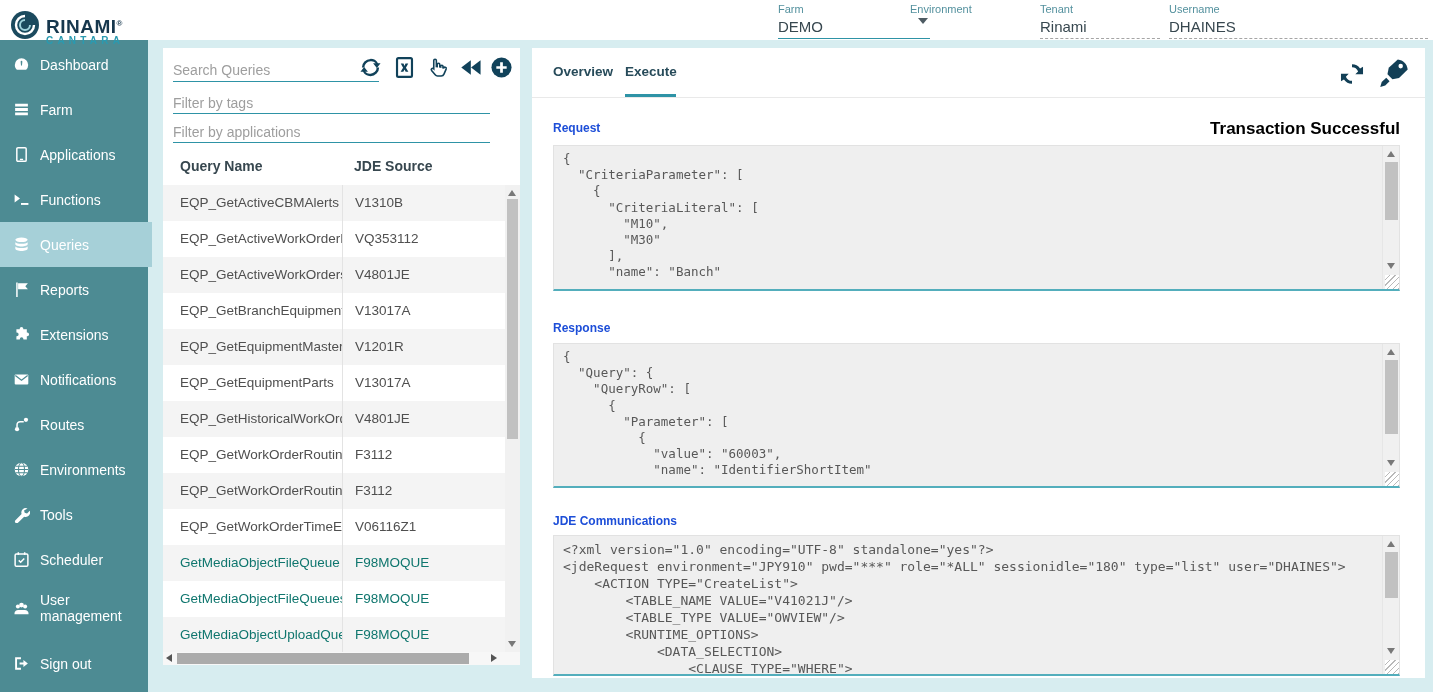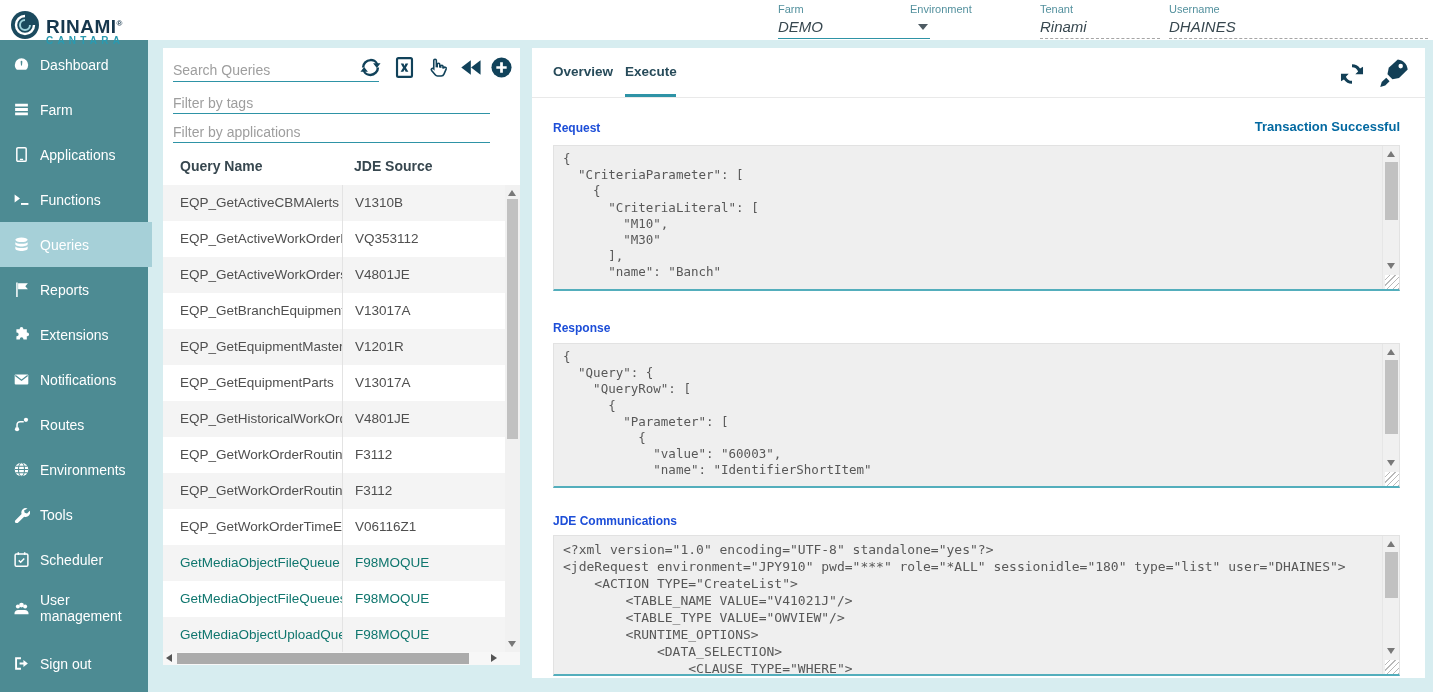--- a/index.html
+++ b/index.html
@@ -10,22 +10,22 @@
   
   .logo { position:absolute; left:10px; top:3px; display:flex; align-items:center; }
   .logo-circle { width:30px; height:30px; margin-right:6px; }
   .logo-text .l1 { font-size:19px; font-weight:800; color:#16374d; letter-spacing:.5px; line-height:17px;margin-top:12px;}
   .logo-text .l1 sup { font-size:8px; }
   .logo-text .l2 { font-size:10px; font-weight:bold; color:#2a9ab0; letter-spacing:4.2px; line-height:11px;}
 
   
   .hfield { position:absolute; top:3px; }
   .hfield .hlabel { font-size:11px; color:#54919e; }
-  .hfield .hval-row { display:flex; align-items:center; justify-content:space-between;
-       padding:3px 2px 3px 0;font-style:italic; }
+  .hfield .hval-row { display:flex; align-items:flex-start; justify-content:space-between;
+       padding:3px 2px 3px 0; }
   .hfield .hval { font-size:15px; color:#37474f; }
   .hfield.sel .hval-row { border-bottom:1px solid #2e93a6; }
   .hfield.ro  .hval-row { border-bottom:1px dashed #a5a5a5; }
   .dd-arrow { width:0; height:0; border-left:5px solid transparent; border-right:5px solid transparent;
        border-top:6px solid #4e5b63; }
   #f-farm { left:778px; width:152px; } #f-env { left:910px; width:188px; }
   #f-tenant { left:1040px; width:120px; } #f-user { left:1169px; width:259px; }
 
   
   .sidebar { position:absolute; left:0; top:40px; width:148px; height:652px;
@@ -86,21 +86,21 @@
   .tab { position:absolute; top:16px; font-size:13.5px; font-weight:bold; color:#274b5a; cursor:pointer; }
   #tab-overview { left:21px; } #tab-execute { left:93px; }
   .tab-underline { position:absolute; left:93px; top:46px; width:51px; height:3px; background:#2e93a6; }
   .tab-divider { position:absolute; left:0; top:49px; width:893px; height:1px; background:#e9e9e9; }
   .ep-btn { position:absolute; border:none; background:none; cursor:pointer; color:#123f56; padding:0; }
   #b-refresh { left:806px; top:12px; } #b-rocket { left:846px; top:8px; }
   #b-refresh svg { width:28px; height:28px; } #b-rocket svg { width:33px; height:33px; }
 
   .sec-label { position:absolute; left:21px; font-size:12px; font-weight:bold; color:#1d4ed8; }
   #lbl-request { top:73px; } #lbl-response { top:273px; } #lbl-jde { top:466px; }
-  .status { position:absolute; right:25px; top:71px; font-size:13px; font-weight:bold; color:#0369a1; }
+  .status { position:absolute; right:25px; top:71px; font-size:17px; font-weight:bold; color:#000000; }
 
   .code-box { position:absolute; left:21px; width:847px; background:#efefef;
       border:1px solid #e2e2e2; border-bottom:2px solid #53aebc; }
   #box-request  { top:97px;  height:146px; }
   #box-response { top:295px; height:145px; }
   #box-jde      { top:487px; height:141px; }
   .code-box pre { height:100%; overflow:hidden; padding:5px 26px 5px 9px; white-space:pre;
       font-family:"DejaVu Sans Mono", monospace; font-size:12.5px; line-height:16.2px; color:#585858; }
   #box-jde pre { font-size:13px; line-height:17px; }
   .box-sb { position:absolute; right:0; top:0; bottom:0; width:17px; background:#f0f0f0;

